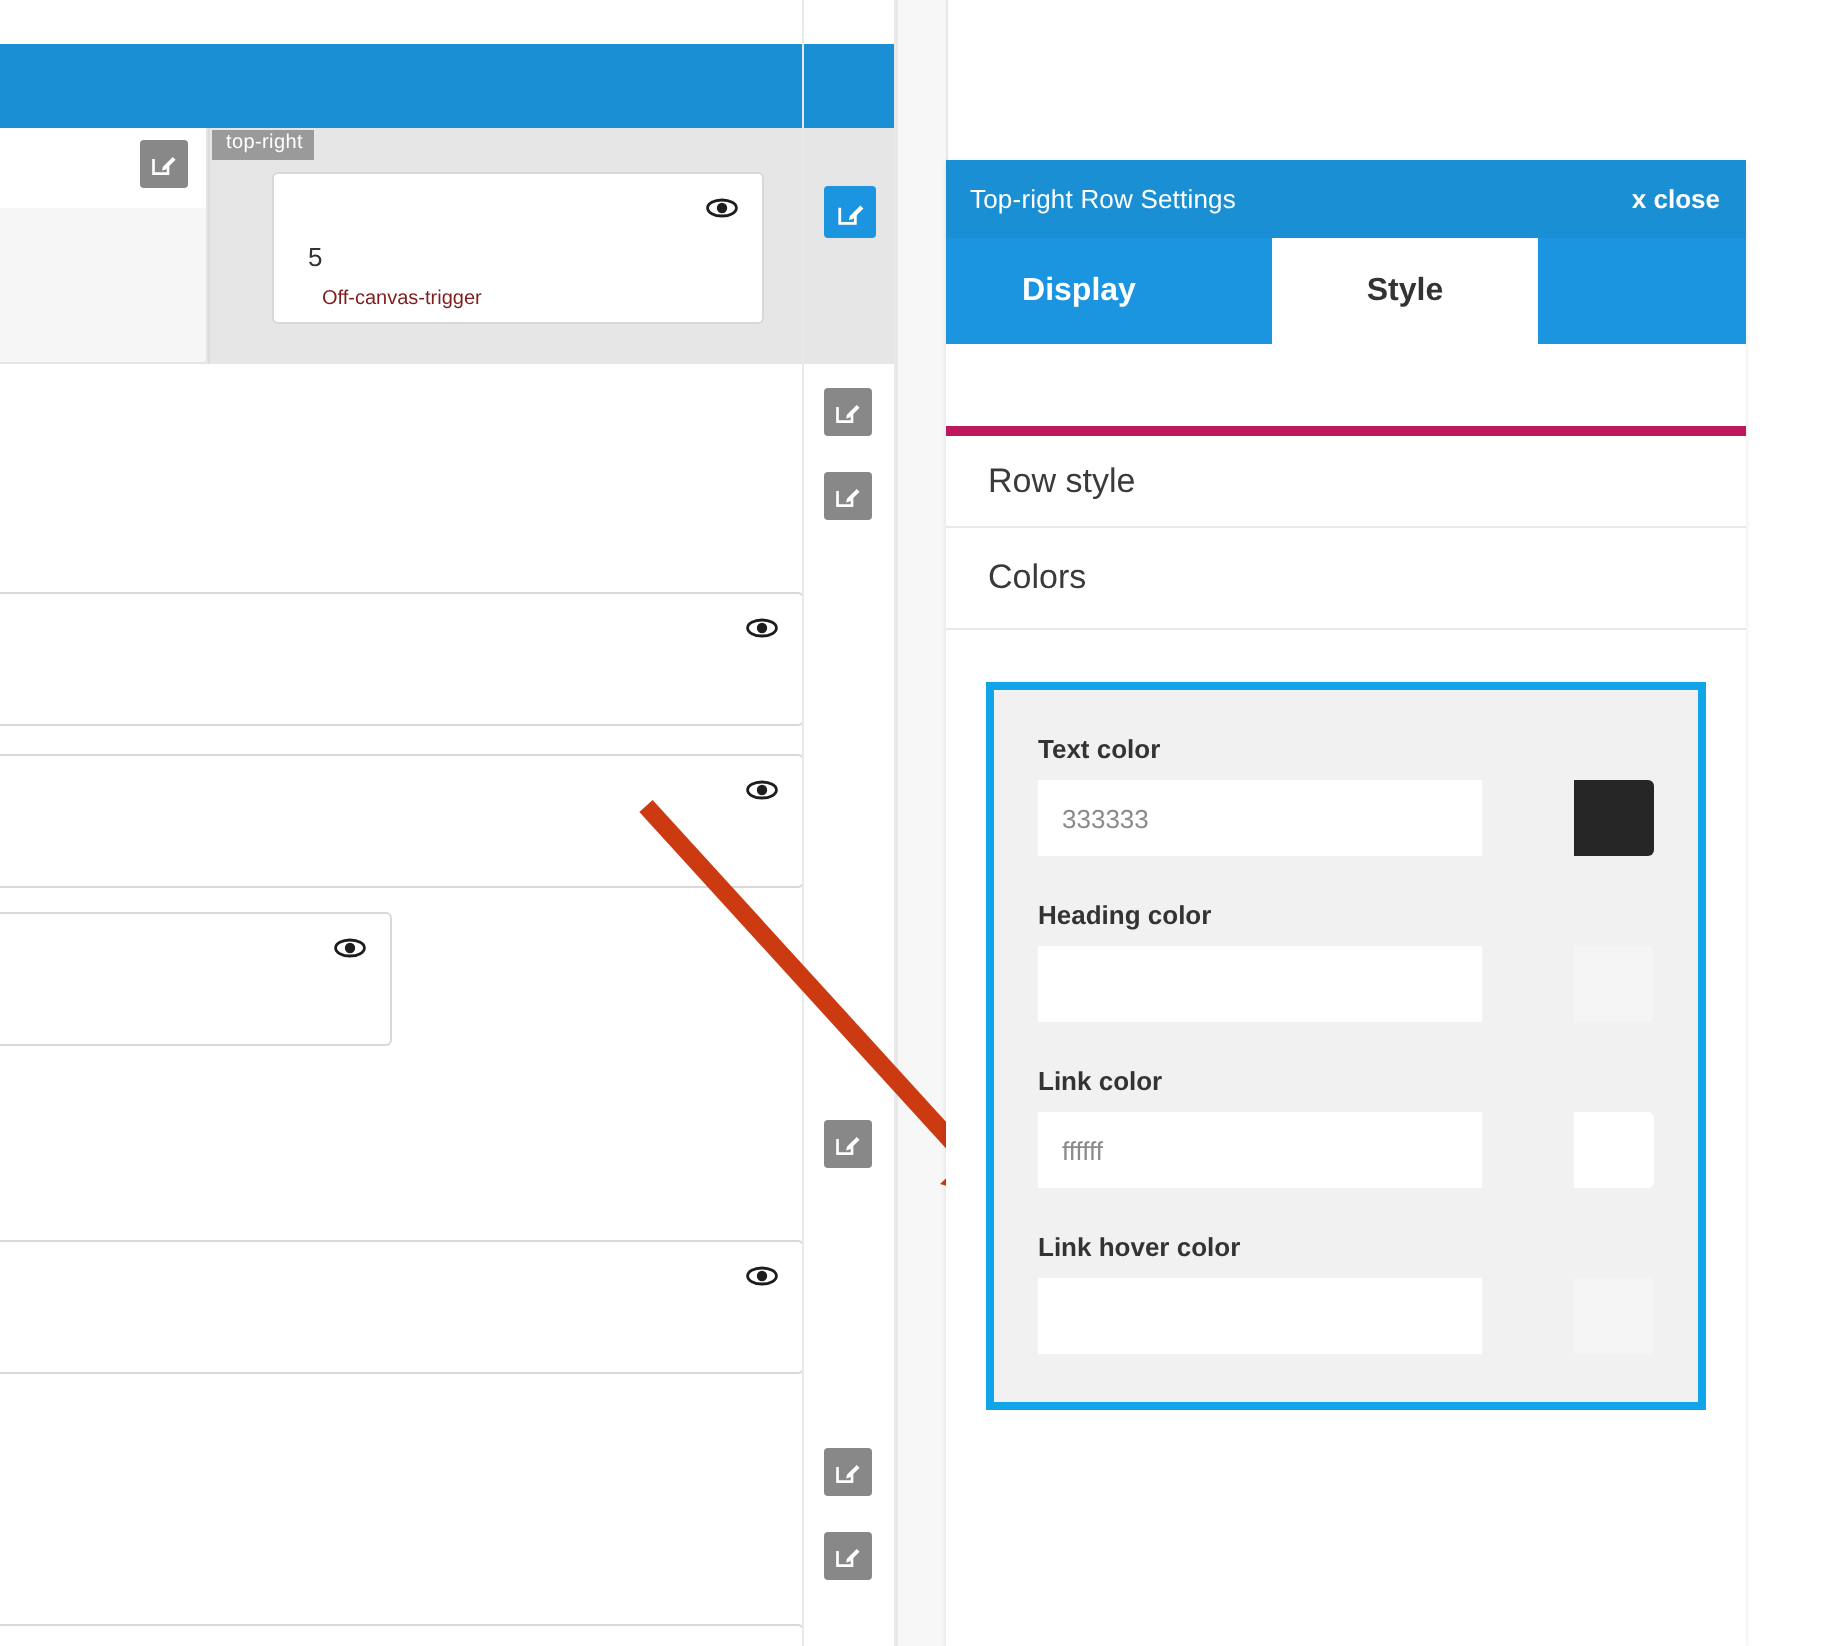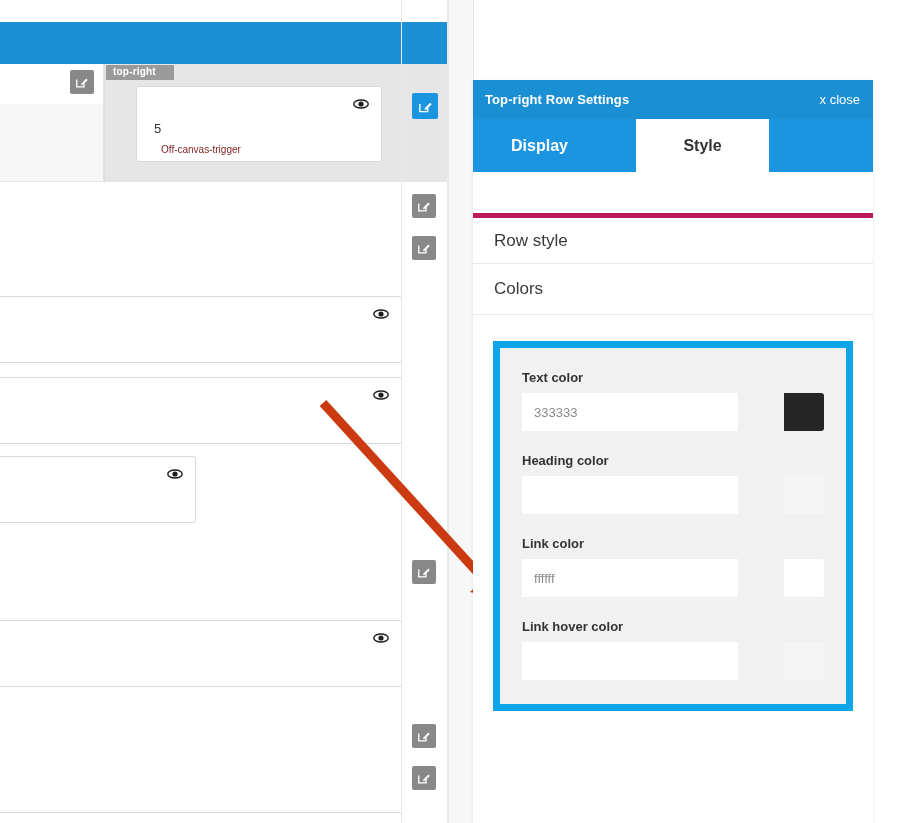--- a/index.html
+++ b/index.html
@@ -49,22 +49,22 @@
     position: absolute; left: 104px; top: 64px;
     width: 344px; height: 118px;
     background: #e6e6e6;
     border-left: 1px solid #dcdcdc;
   }
   .region-label {
     position: absolute; left: 106px; top: 65px;
     background: #9a9a9a;
     color: #ffffff;
     font-size: 10px;
-    font-weight: bold;
-    padding: 2px 18px 3px 7px;
+    font-weight: normal;
+    padding: 2px 5px 3px 7px;
     letter-spacing: 0.2px;
     line-height: 1;
   }
 
   
   .card {
     position: absolute;
     background: #ffffff;
     border: 1px solid #d8d8d8;
     border-radius: 3px;
@@ -141,26 +141,26 @@
   }
 
   .modal-header {
     position: relative;
     height: 39px;
     background: #1b8fd4;
     display: flex; align-items: center;
     padding: 0 13px 0 12px;
   }
   .modal-title {
-    color: #ffffff; font-size: 13px; font-weight: bold;
+    color: #ffffff; font-size: 13px; font-weight: normal;
     letter-spacing: 0.1px;
   }
   .modal-close {
     margin-left: auto;
-    color: #ffffff; font-size: 13px; font-weight: normal;
+    color: #ffffff; font-size: 13px; font-weight: bold;
     cursor: pointer;
   }
 
   .tabs { display: flex; height: 53px; background: #1b95e0; }
   .tab {
     flex: 0 0 auto;
     width: 133px;
     display: flex; align-items: center; justify-content: center;
     color: #ffffff; font-size: 16px; font-weight: bold;
     cursor: pointer;
@@ -177,21 +177,21 @@
     font-size: 17px;
     color: #3a3a3a;
     border-bottom: 1px solid #e8e8e8;
     cursor: pointer;
   }
   .acc-item.first { margin-top: 41px; border-top: 5px solid #be185d; text-align: right; }
 
   .fields-panel {
     margin: 26px 20px 0 20px;
     background: #f1f1f1;
-    border: 7px solid #0ea5e9;
+    border: 4px solid #0ea5e9;
     padding: 22px 22px 24px 22px;
   }
   .field { margin-bottom: 22px; }
   .field:last-child { margin-bottom: 0; }
   .field-label {
     font-size: 13px; font-weight: bold; color: #333333;
     margin-bottom: 8px;
   }
   .field-row { display: flex; gap: 46px; }
   .field-input {

